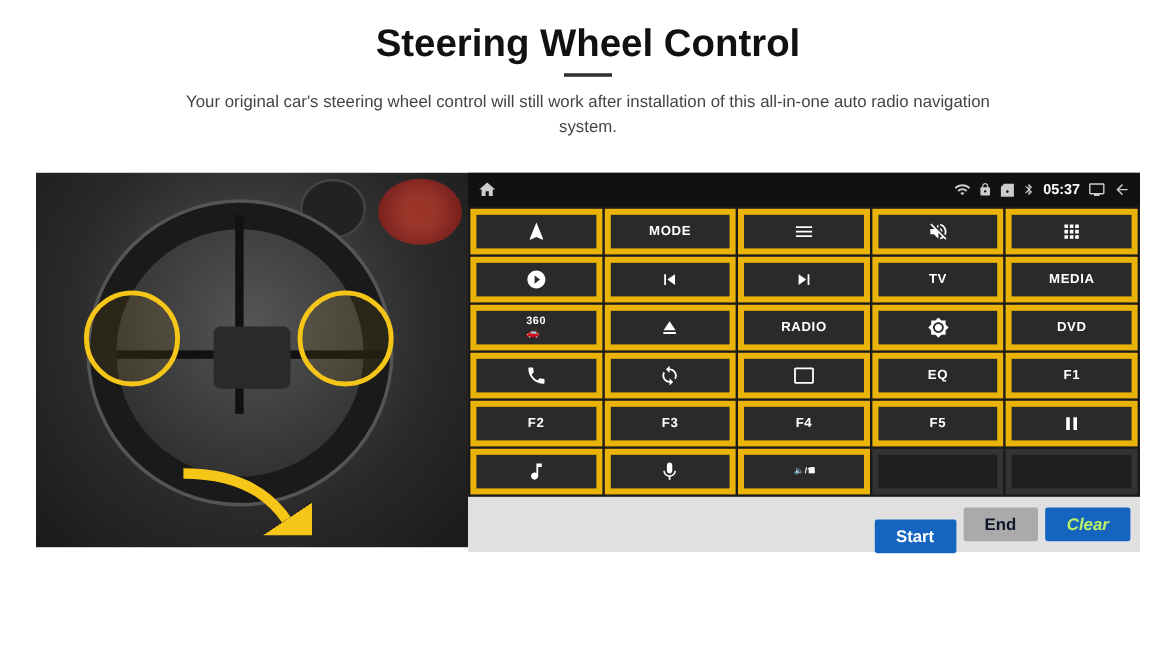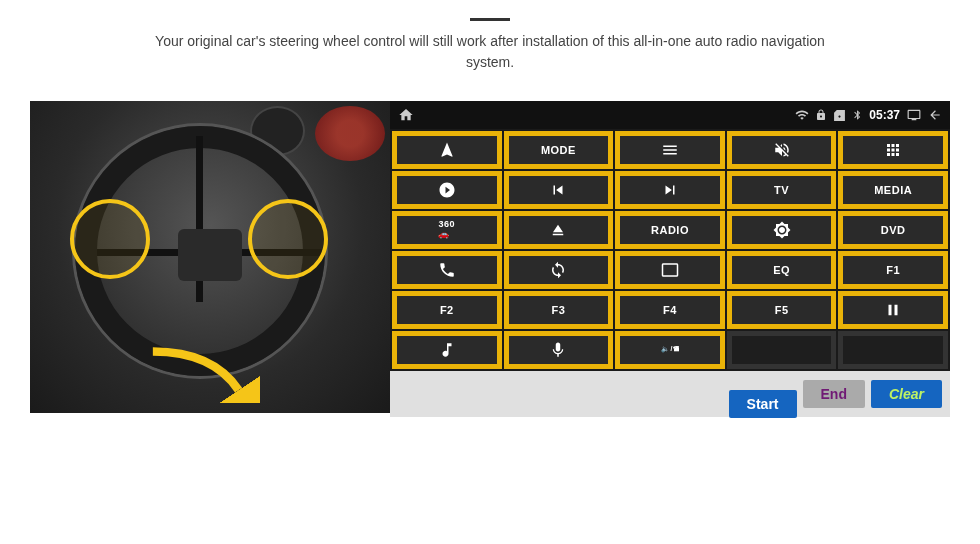--- a/index.html
+++ b/index.html
@@ -164,32 +164,33 @@
       cursor: pointer;
       border-radius: 2px;
     }
     .btn-start {
       background: #1565c0;
       color: #fff;
       margin-top: 20px;
     }
     .btn-end {
       background: #aaa;
-      color: #701a75;
+      color: #0f172a;
     }
     .btn-clear {
       background: #1565c0;
       color: #bef264;
       font-style: italic;
     }
   </style>
 </head>
 <body>
 
 <div class="page-wrapper">
+  <h1 class="title">Steering Wheel Control</h1>
   <div class="title-divider"></div>
   <p class="subtitle">Your original car's steering wheel control will still work after installation of this all-in-one auto radio navigation system.</p>
 
   <div class="content-row">
 
     <div class="steering-image">
       <div class="sw-bg">
 
         <div style="position:absolute;top:5px;right:5px;width:70px;height:55px;background:radial-gradient(circle,#c0392b 30%,#7f1111 100%);border-radius:50%;opacity:0.75;"></div>
         <div style="position:absolute;top:5px;right:85px;width:55px;height:50px;background:#222;border-radius:50%;border:2px solid #444;"></div>

